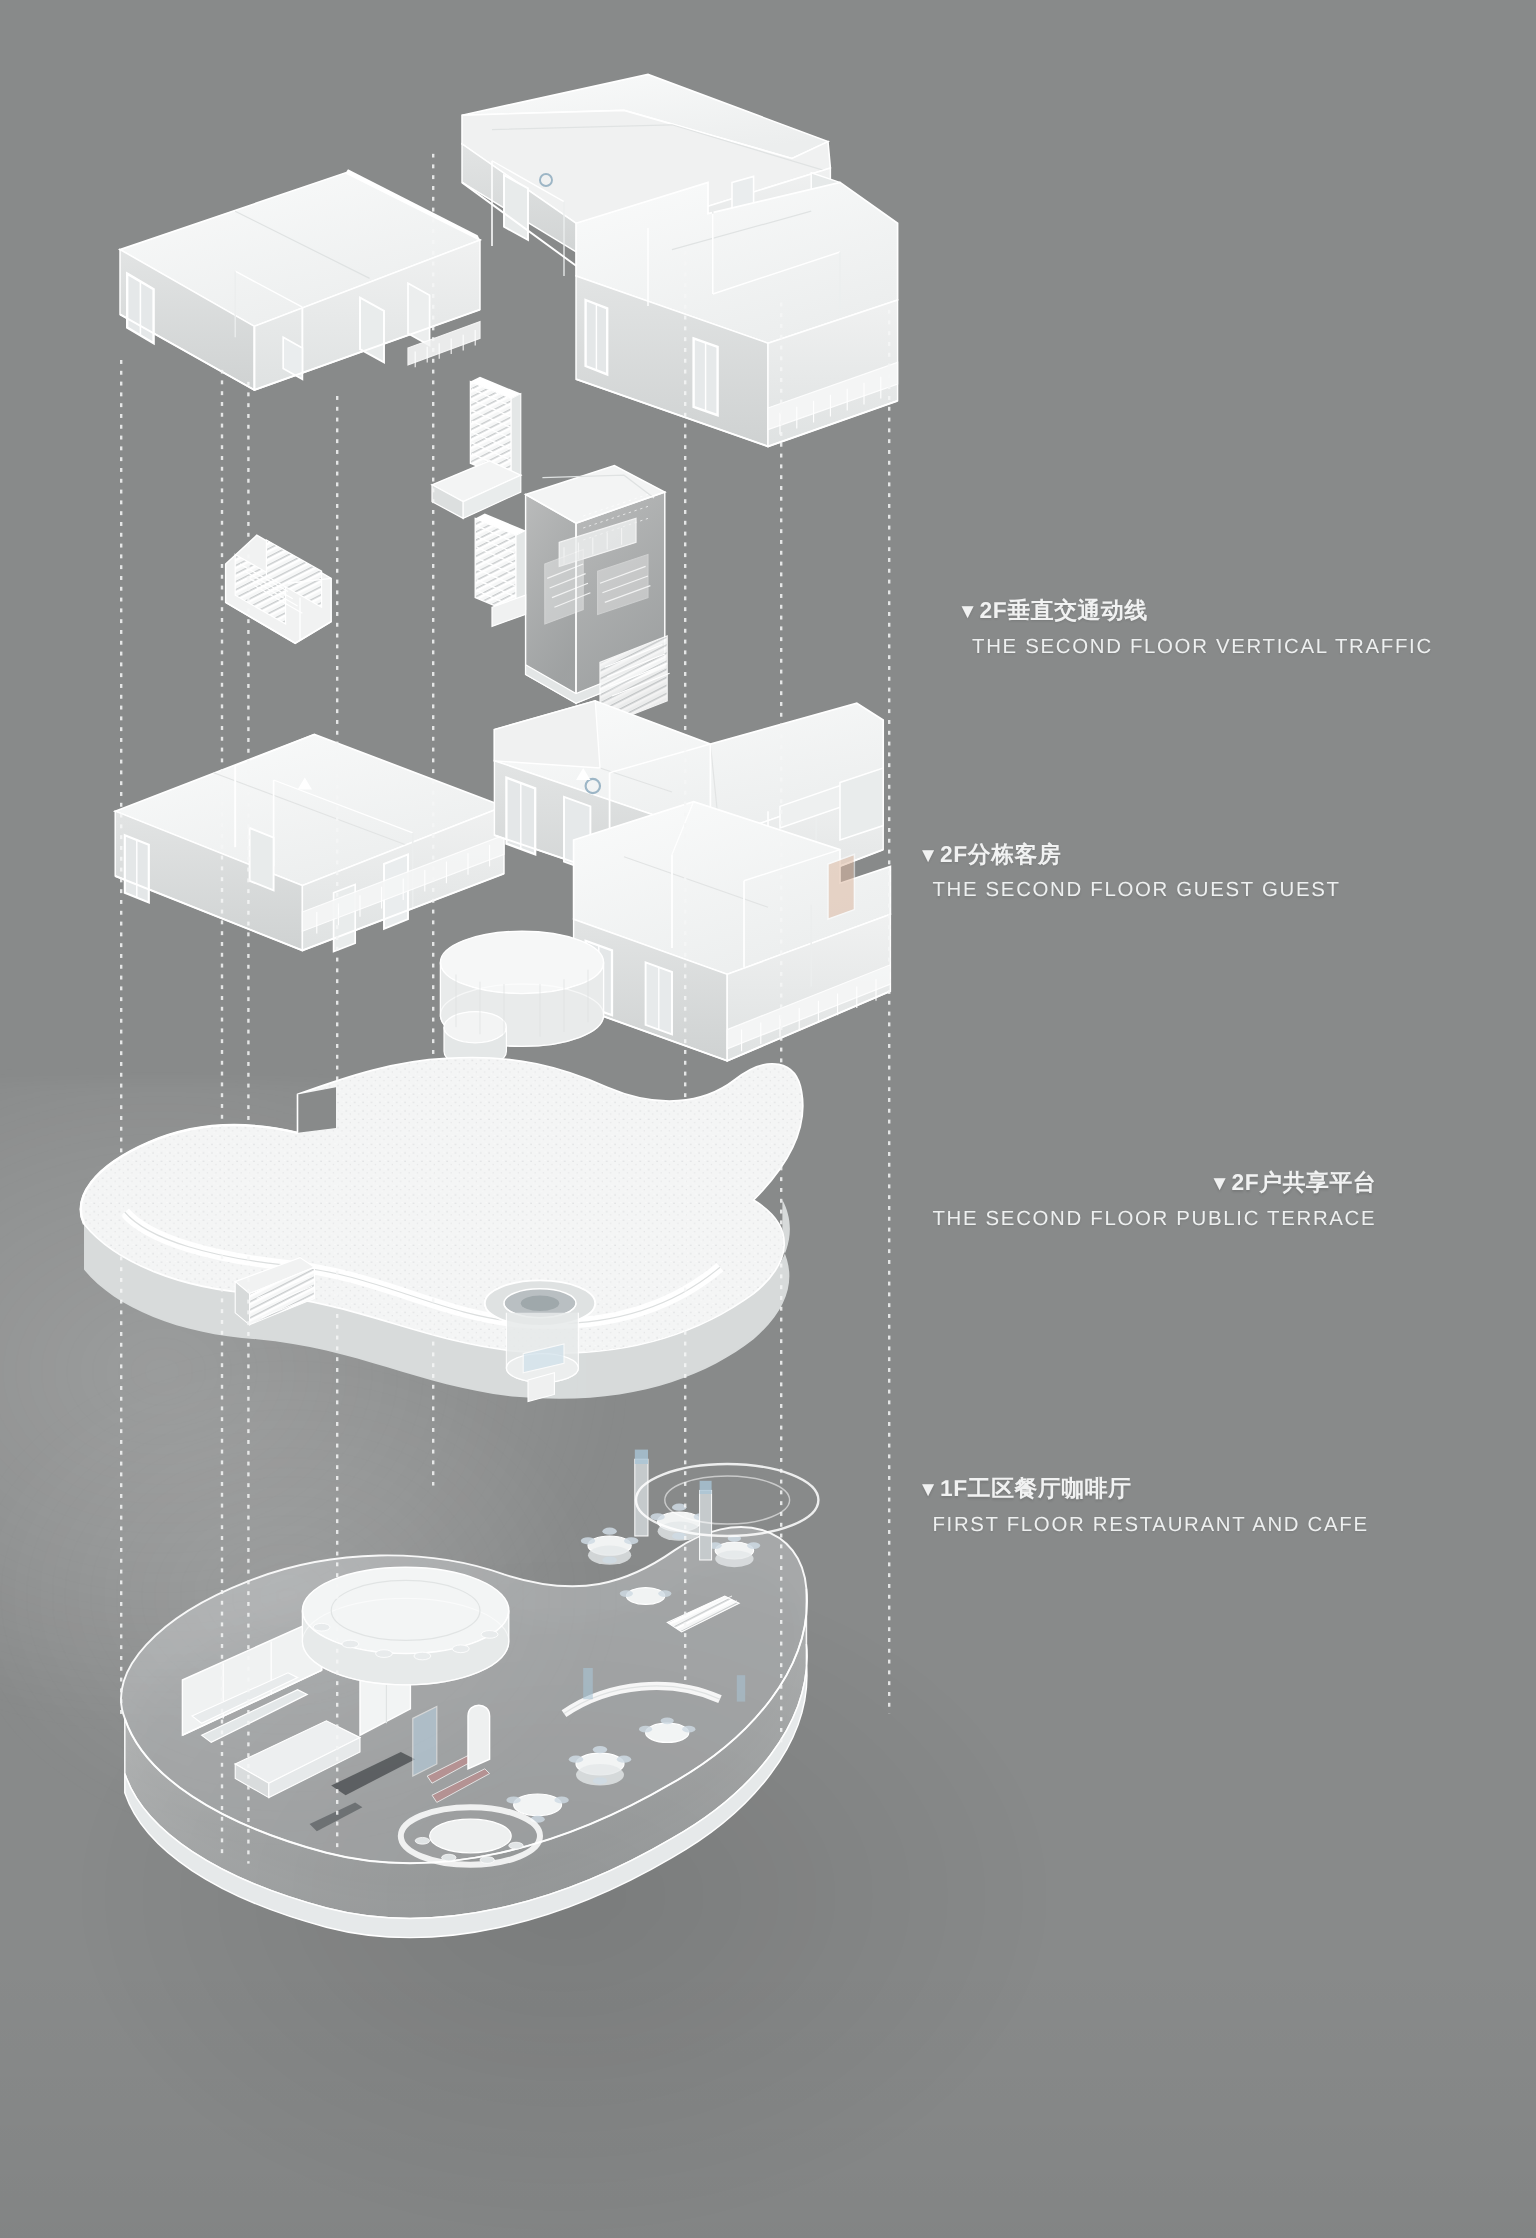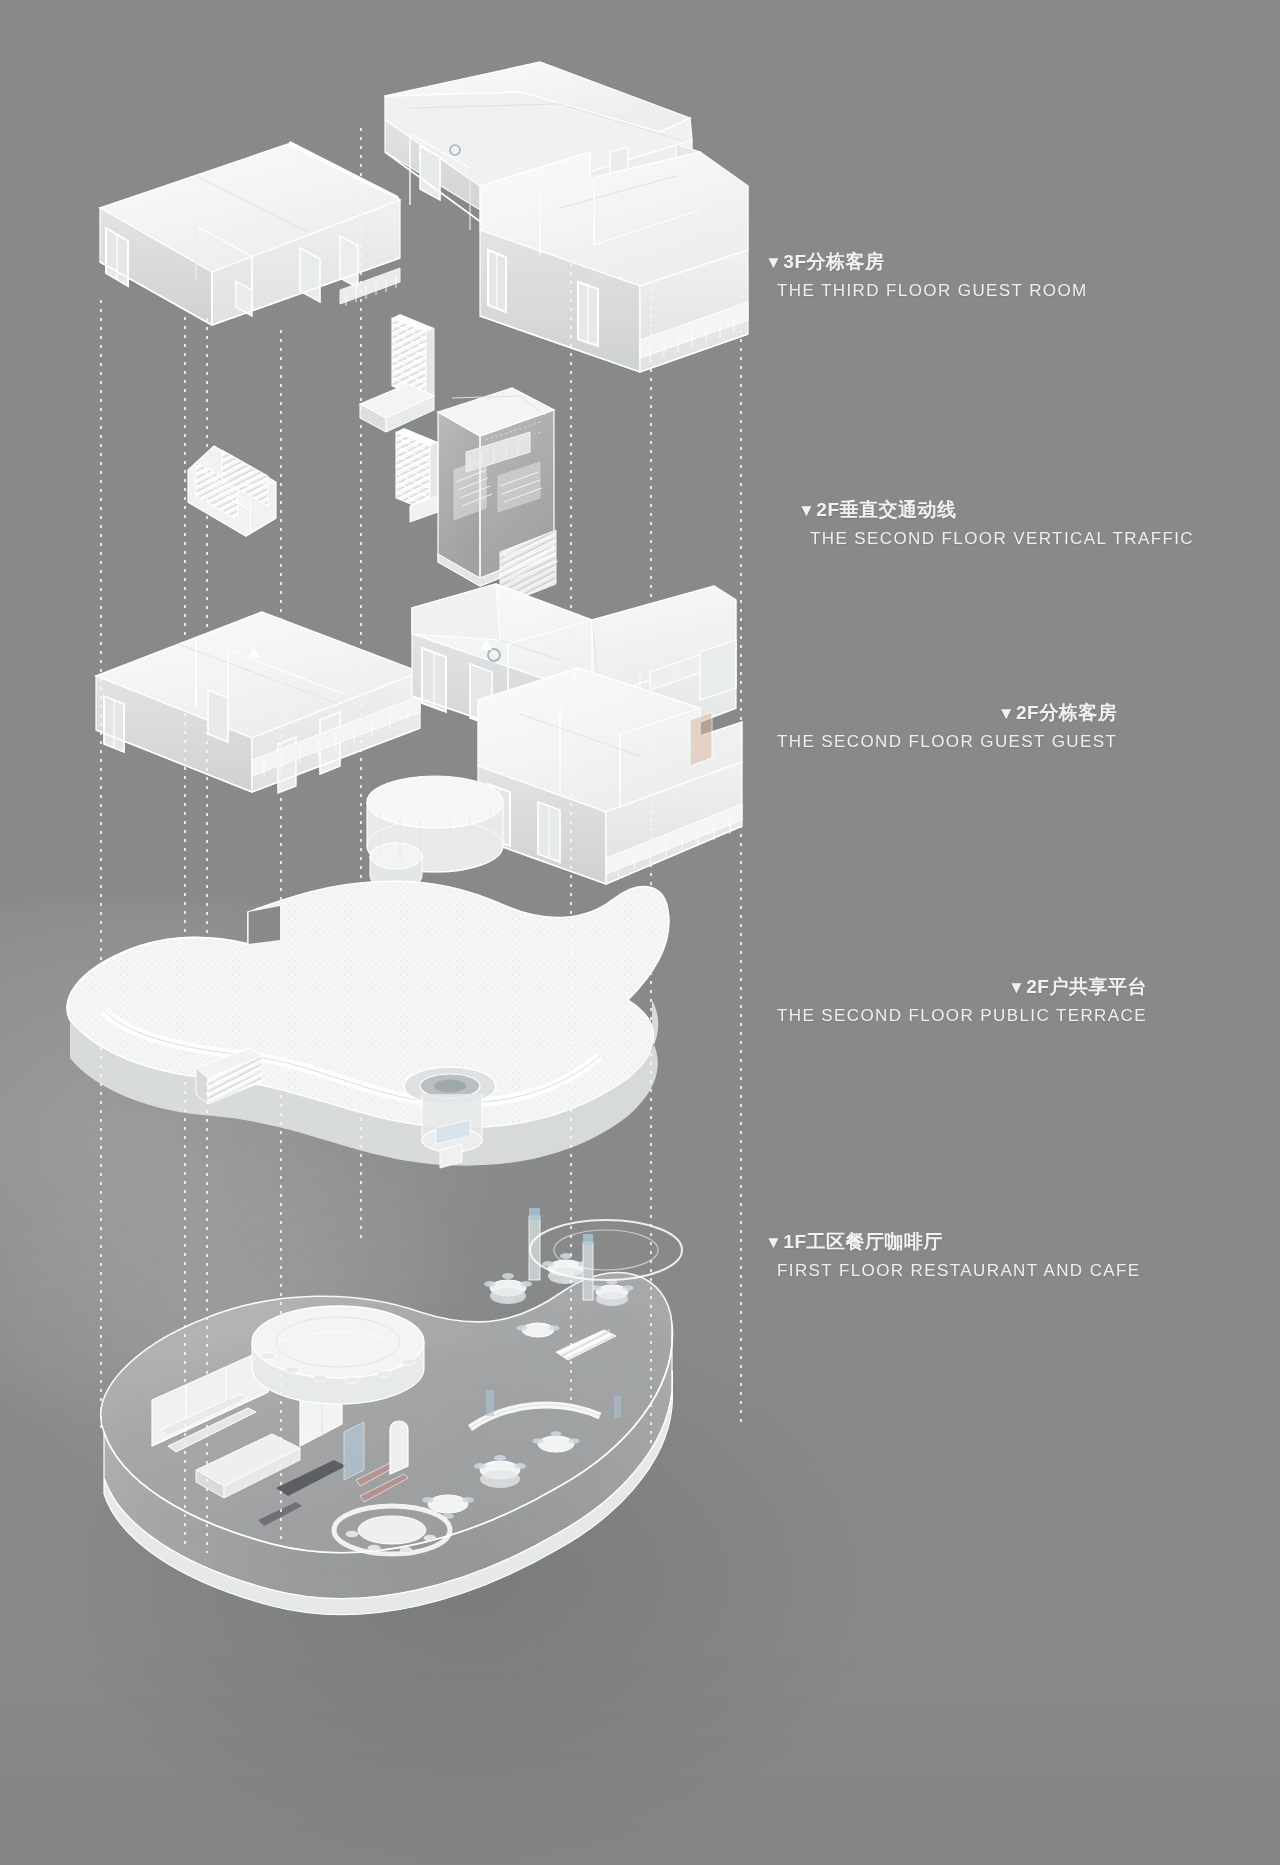--- a/index.html
+++ b/index.html
@@ -679,35 +679,29 @@
     <div class="leader" style="left:100px;top:300px;height:1130px;"></div>
     <div class="leader" style="left:184px;top:308px;height:1240px;"></div>
     <div class="leader" style="left:206px;top:318px;height:1235px;"></div>
     <div class="leader" style="left:280px;top:330px;height:1215px;"></div>
     <div class="leader" style="left:360px;top:128px;height:1110px;"></div>
     <div class="leader" style="left:570px;top:200px;height:1200px;"></div>
     <div class="leader" style="left:650px;top:252px;height:1200px;"></div>
     <div class="leader" style="left:740px;top:258px;height:1170px;"></div>
   </div>
 
-  <div class="label" style="left:765px;top:252px;">
-    <div class="cn">
-      <span class="tri">▼</span><span>3F分栋客房</span>
-    </div>
-    <div class="en">THE THIRD FLOOR GUEST ROOM</div>
-  </div>
 
   <div class="label" style="left:798px;top:500px;">
     <div class="cn">
       <span class="tri">▼</span><span>2F垂直交通动线</span>
     </div>
     <div class="en">THE SECOND FLOOR VERTICAL TRAFFIC</div>
   </div>
 
-  <div class="label" style="left:765px;top:703px;text-align:right;">
+  <div class="label" style="left:765px;top:703px;">
     <div class="cn">
       <span class="tri">▼</span><span>2F分栋客房</span>
     </div>
     <div class="en">THE SECOND FLOOR GUEST GUEST</div>
   </div>
 
   <div class="label" style="left:765px;top:977px;text-align:right;">
     <div class="cn">
       <span class="tri">▼</span><span>2F户共享平台</span>
     </div>

